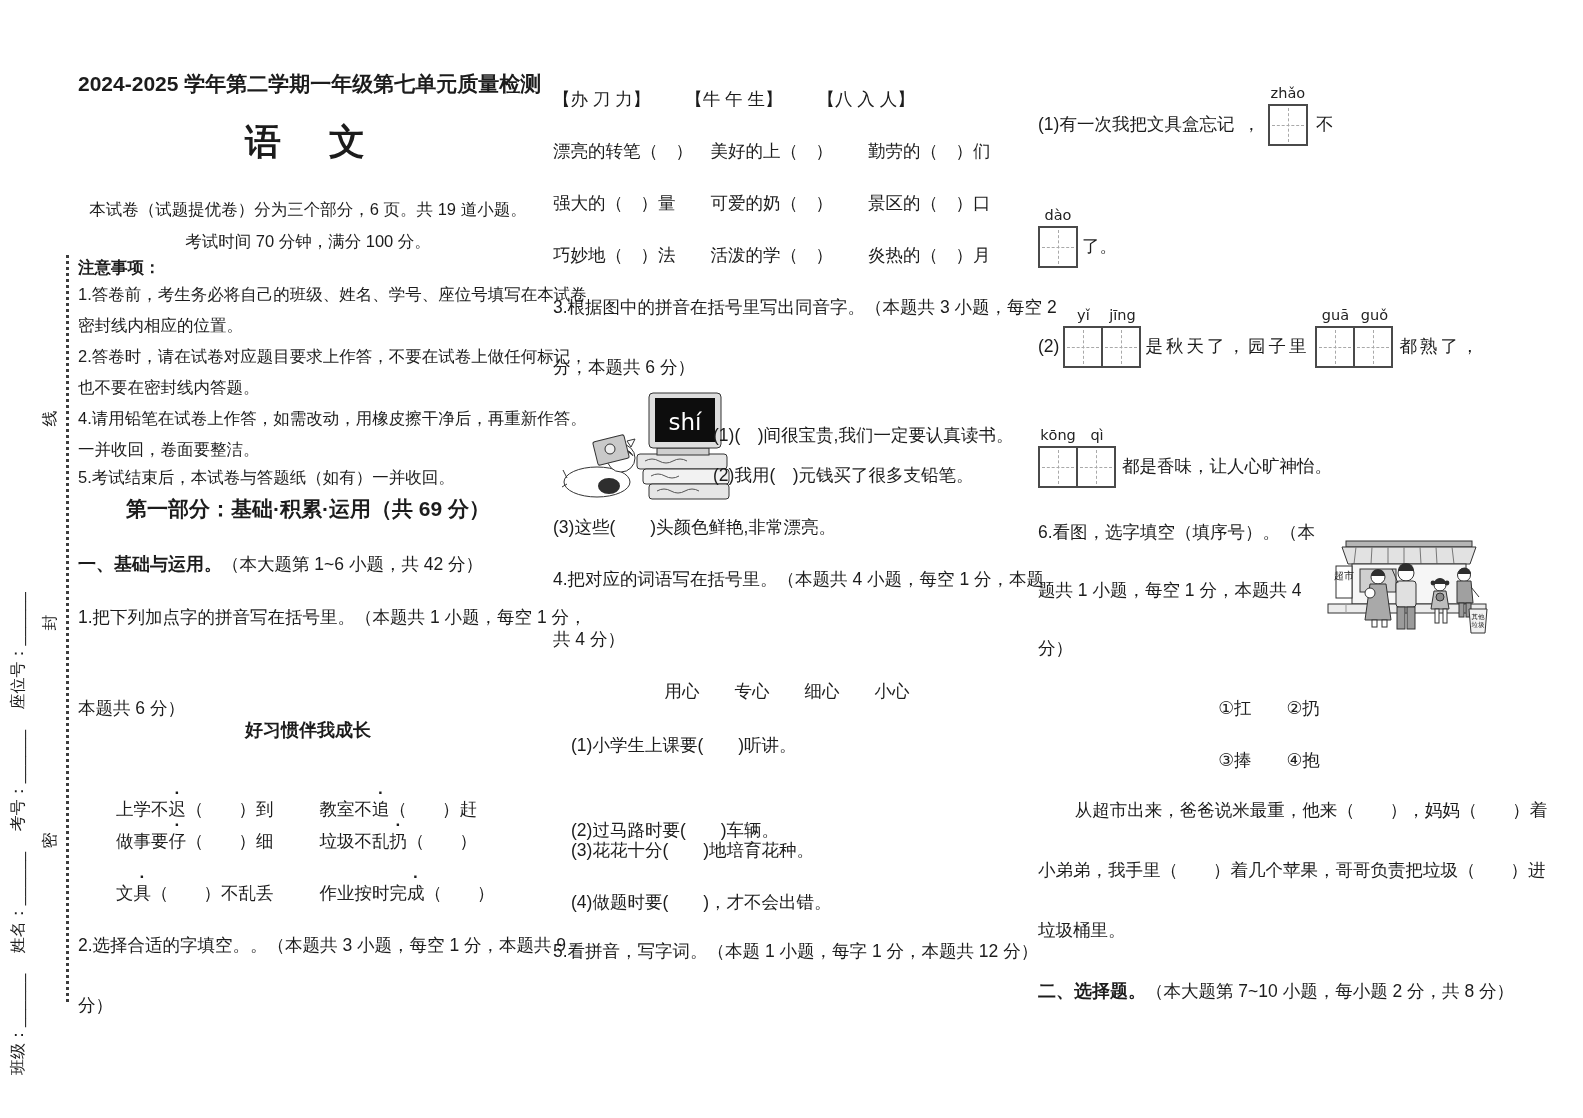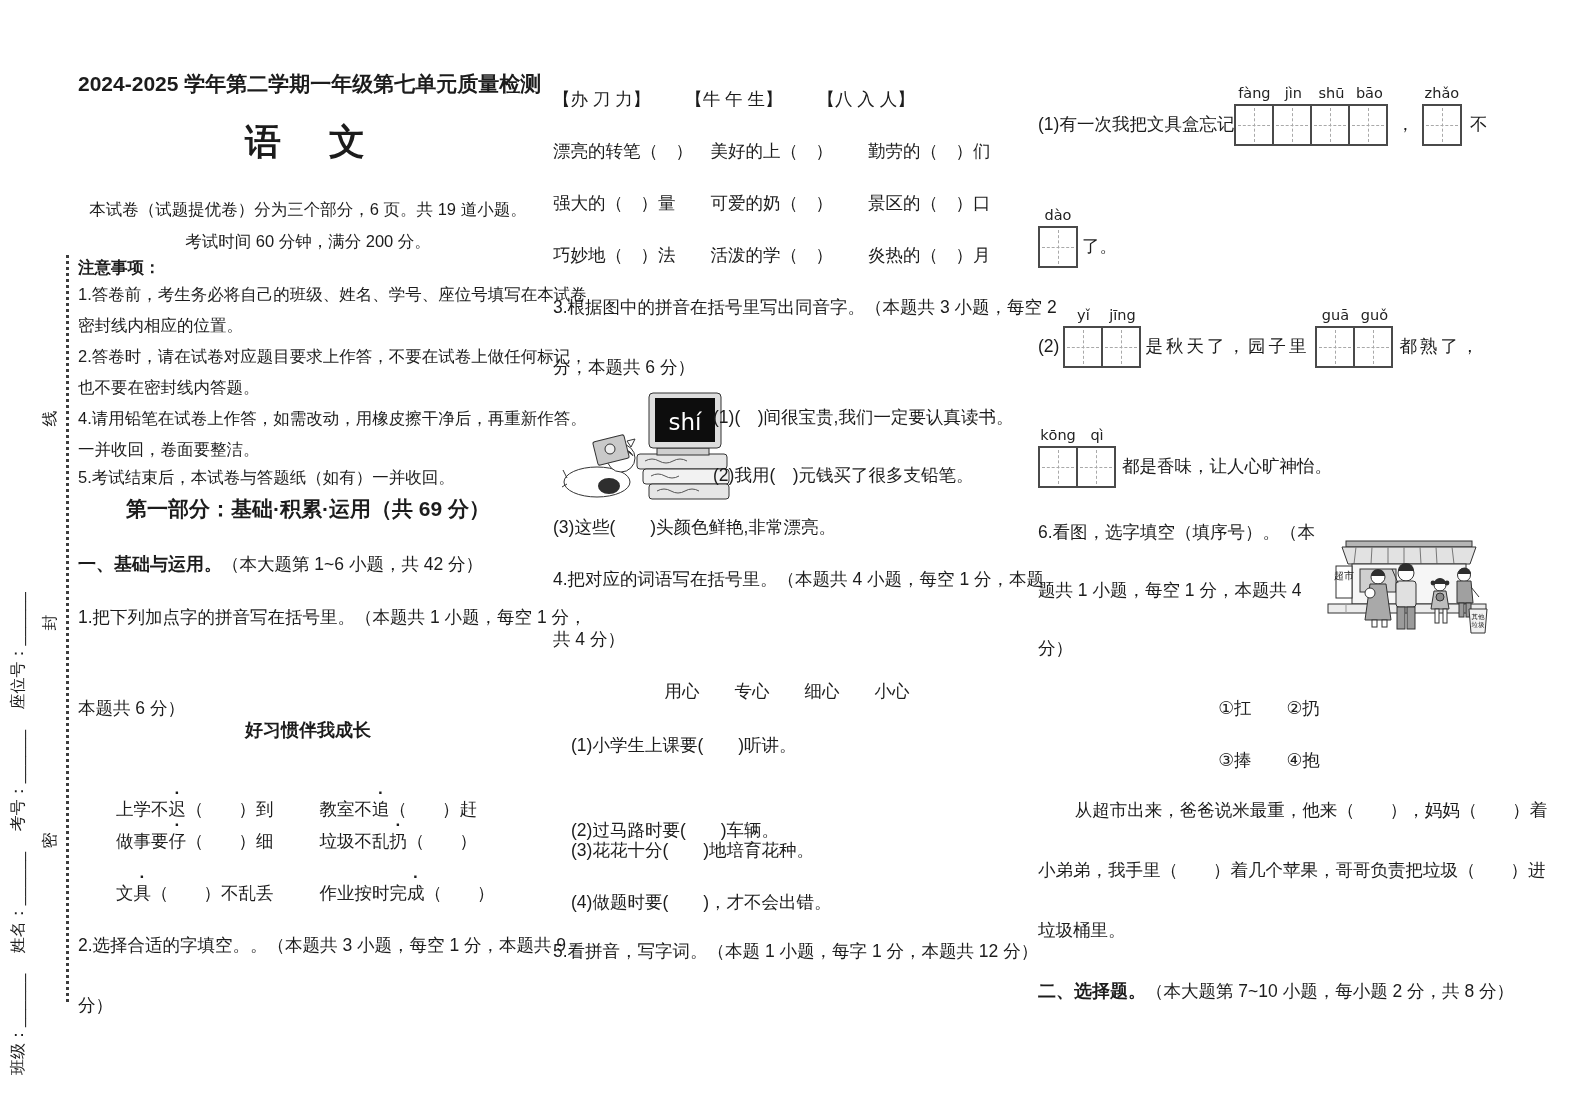--- a/index.html
+++ b/index.html
@@ -54,21 +54,21 @@
   <div class="fields">班级：______　 姓名：______　 考号：______　 座位号：______</div>
   <div class="sealline"></div>
   <span class="seal" style="top:408px;">线</span>
   <span class="seal" style="top:612px;">封</span>
   <span class="seal" style="top:830px;">密</span>
 
   <div class="col" id="colL">
     <div class="line ctr title" style="top:0;">2024-2025 学年第二学期一年级第七单元质量检测</div>
     <div class="line ctr subject" style="top:48px;">语　文</div>
     <div class="line ctr info" style="top:128px;">本试卷（试题提优卷）分为三个部分，6 页。共 19 道小题。</div>
-    <div class="line ctr info" style="top:160px;">考试时间 60 分钟，满分 200 分。</div>
+    <div class="line ctr info" style="top:160px;">考试时间 70 分钟，满分 100 分。</div>
     <div class="line notice b" style="top:186px;">注意事项：</div>
     <div class="line notice" style="top:213px;">1.答卷前，考生务必将自己的班级、姓名、学号、座位号填写在本试卷</div>
     <div class="line notice" style="top:244px;">密封线内相应的位置。</div>
     <div class="line notice" style="top:275px;">2.答卷时，请在试卷对应题目要求上作答，不要在试卷上做任何标记，</div>
     <div class="line notice" style="top:306px;">也不要在密封线内答题。</div>
     <div class="line notice" style="top:337px;">4.请用铅笔在试卷上作答，如需改动，用橡皮擦干净后，再重新作答。</div>
     <div class="line notice" style="top:368px;">一并收回，卷面要整洁。</div>
     <div class="line notice" style="top:396px;">5.考试结束后，本试卷与答题纸（如有）一并收回。</div>
     <div class="line ctr sect" style="top:425px;">第一部分：基础·积累·运用（共 69 分）</div>
     <div class="line" style="top:482px;"><span class="sub-t">一、基础与运用。</span><span>（本大题第 1~6 小题，共 42 分）</span></div>
@@ -118,55 +118,37 @@
         <path d="M6 90 l-4 -8 M6 96 l-5 3" stroke="#333" fill="none"></path>
         <circle cx="60" cy="70" r="14" fill="#ffffff" stroke="#333"></circle>
         <path d="M50 59 l-4 -8 8 2 z" fill="#2e2e2e"></path>
         <path d="M70 59 l4 -8 -8 2 z" fill="#ffffff" stroke="#333"></path>
         <path d="M64 62 a10 10 0 0 1 8 6" stroke="#333" fill="#2e2e2e"></path>
         <rect x="34" y="50" width="32" height="24" rx="2" transform="rotate(-14 50 62)" fill="#c9c9c9" stroke="#333"></rect>
         <circle cx="49" cy="61" r="5" fill="#eee" stroke="#333"></circle>
       </svg>
     </div>
 
-    <div class="line" style="top:324px;left:160px;">(1)(　)间很宝贵,我们一定要认真读书。</div>
+    <div class="line" style="top:342px;left:160px;">(1)(　)间很宝贵,我们一定要认真读书。</div>
     <div class="line" style="top:382px;left:160px;">(2)我用(　)元钱买了很多支铅笔。</div>
     <div class="line" style="top:434px;">(3)这些(　　)头颜色鲜艳,非常漂亮。</div>
     <div class="line" style="top:486px;">4.把对应的词语写在括号里。（本题共 4 小题，每空 1 分，本题</div>
     <div class="line" style="top:546px;">共 4 分）</div>
     <div class="line ctr" style="top:598px;">用心　　专心　　细心　　小心</div>
     <div class="line" style="top:652px;left:18px;">(1)小学生上课要(　　)听讲。</div>
     <div class="line" style="top:704px;left:18px;margin-top:33px;">(2)过马路时要(　　)车辆。</div>
     <div class="line" style="top:757px;left:18px;">(3)花花十分(　　)地培育花种。</div>
     <div class="line" style="top:809px;left:18px;">(4)做题时要(　　)，才不会出错。</div>
     <div class="line" style="top:858px;">5.看拼音，写字词。（本题 1 小题，每字 1 分，本题共 12 分）</div>
   </div>
 
   <div class="col" id="colR">
 
     <div class="line bl" style="top:10px;">
       <span class="txt">(1)有一次我把文具盒忘记</span>
-      <span class="tg">
-        <span class="tc">
-            <span class="py">fàng</span>
-            <span class="tbox"></span>
-          </span>
-        <span class="tc">
-            <span class="py">jìn</span>
-            <span class="tbox"></span>
-          </span>
-        <span class="tc">
-            <span class="py">shū</span>
-            <span class="tbox"></span>
-          </span>
-        <span class="tc">
-            <span class="py">bāo</span>
-            <span class="tbox"></span>
-          </span>
-      </span>
       <span class="txt" style="margin-left:8px;margin-right:8px;">，</span>
       <span class="tg">
         <span class="tc">
             <span class="py">zhǎo</span>
             <span class="tbox"></span>
           </span>
       </span>
       <span class="txt" style="margin-left:8px;">不</span>
     </div>
 

